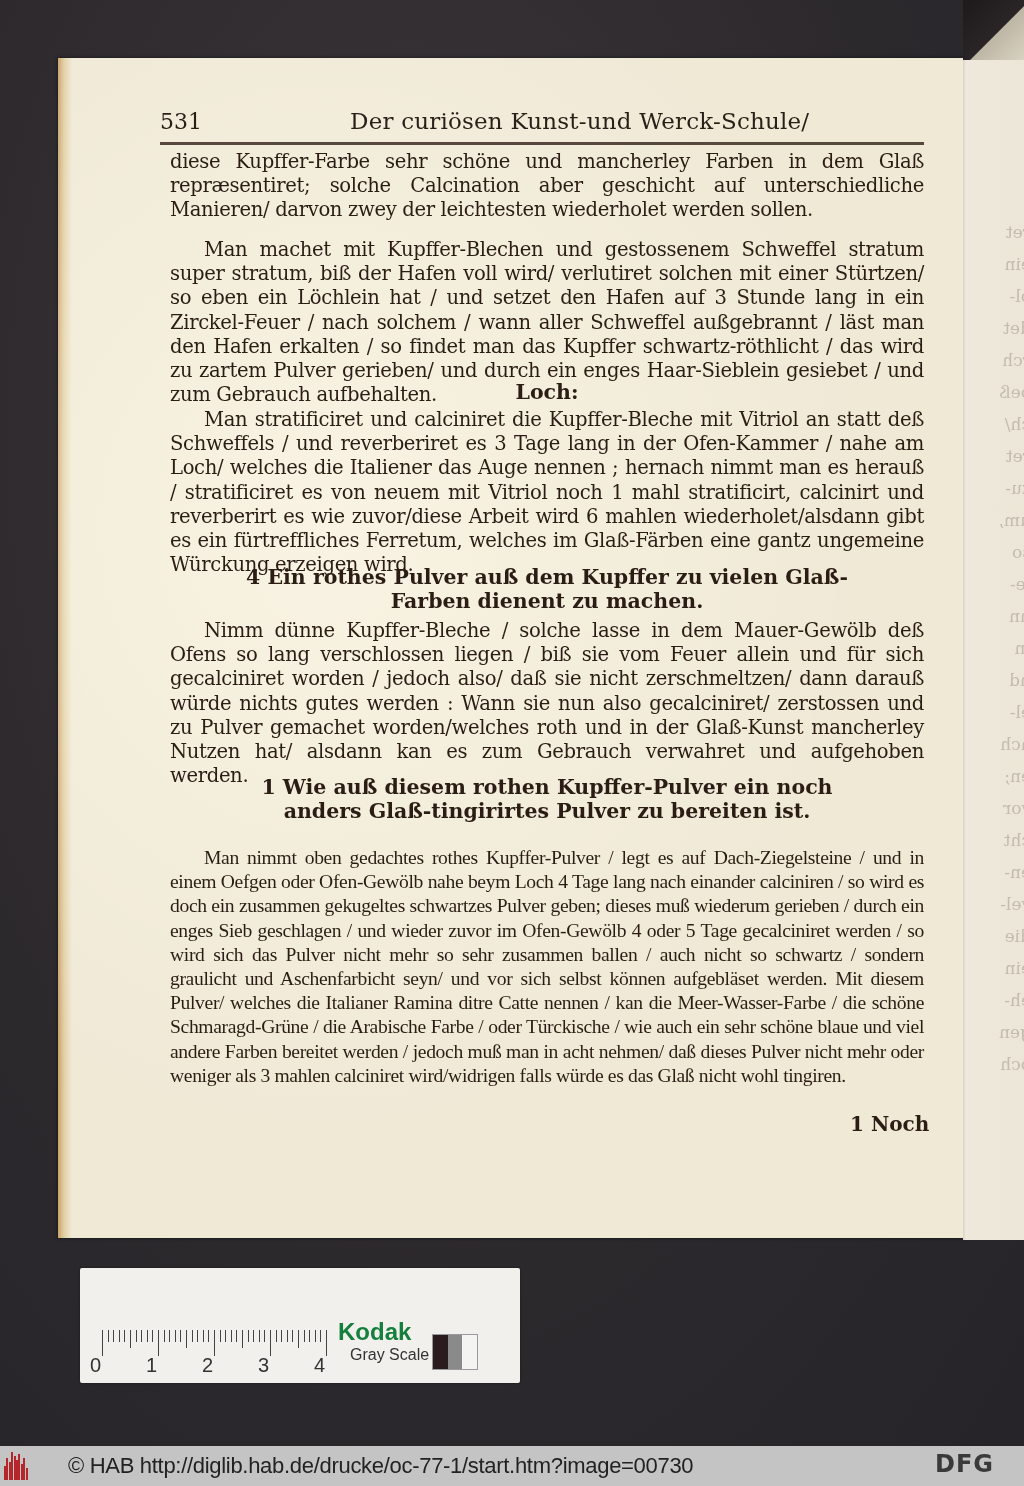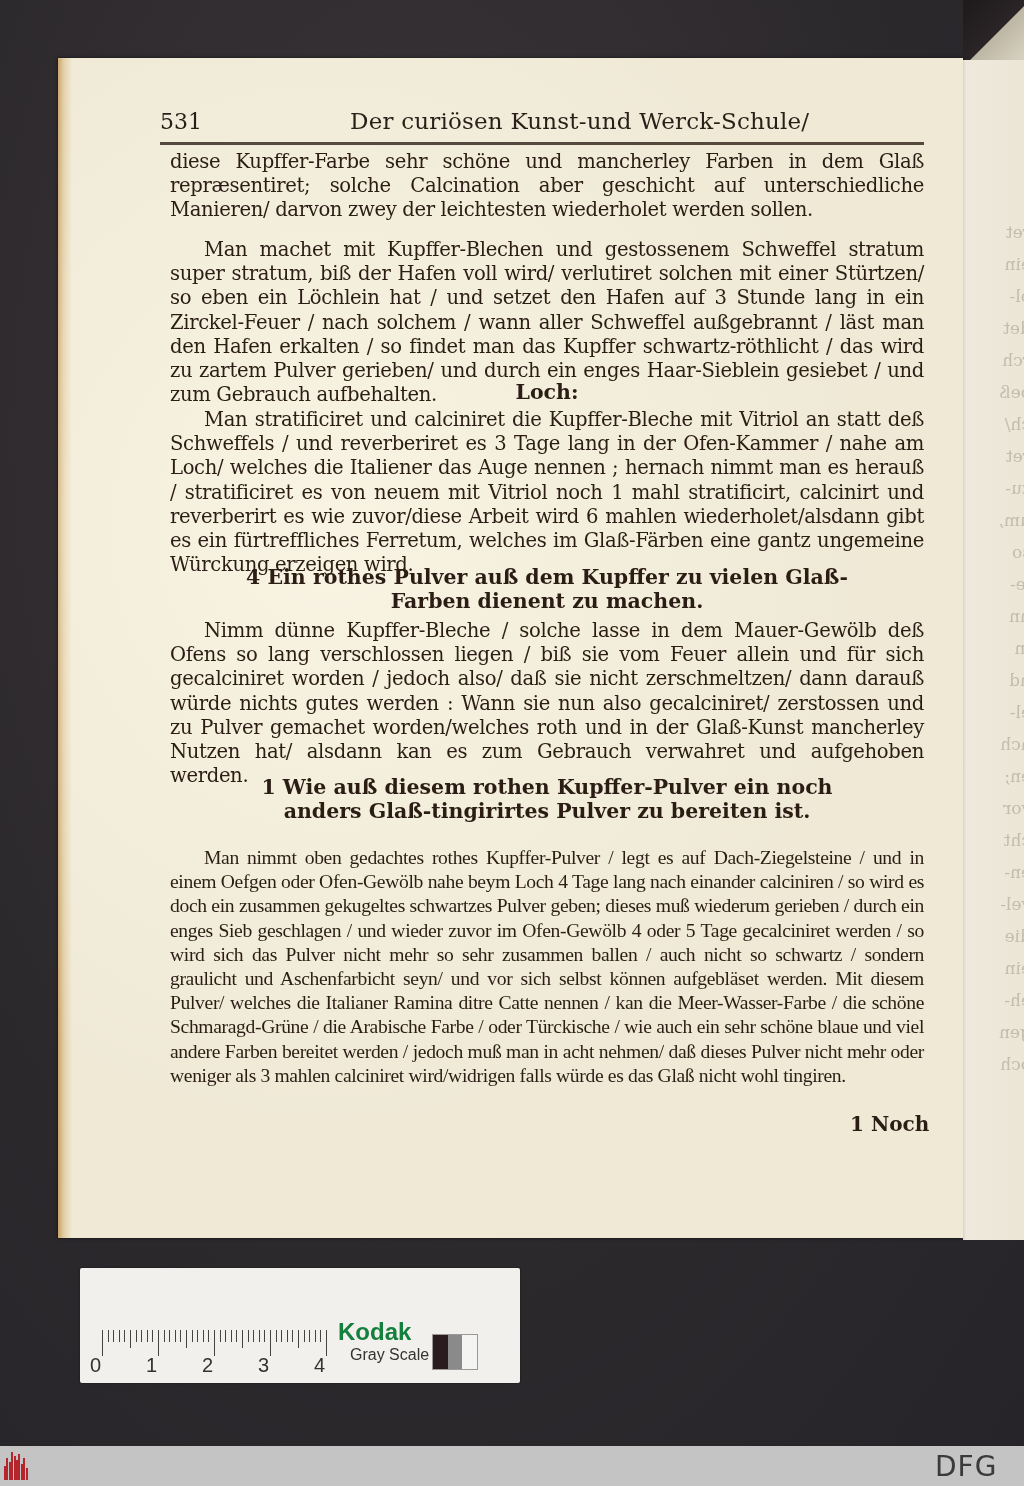--- a/index.html
+++ b/index.html
@@ -93,21 +93,21 @@
   }
   .footer .logo-left i {
     position:absolute; bottom:0; width:2px; background:#b4262c;
   }
   .footer .copyright {
     position:absolute; left:68px; top:7px; font-family:"Liberation Sans", sans-serif;
     font-size:22px; color:#222; white-space:nowrap; letter-spacing:-0.3px;
   }
   .footer .dfg {
     position:absolute; left:935px; top:4px; font-family:"DejaVu Sans", sans-serif;
-    font-weight:normal; font-size:28px; color:#3a3a3a; letter-spacing:1px;
+    font-weight:bold; font-size:24px; color:#3a3a3a; letter-spacing:1px;
   }
 </style>
 </head>
 <body>
 
 <div class="backdrop"></div>
 <div class="gutter-top"></div>
 
 <div class="page"></div>
 
@@ -247,14 +247,15 @@
       <i style="left: 2.4px; height: 22px;"></i>
       <i style="left: 4.8px; height: 18px;"></i>
       <i style="left: 7.2px; height: 28px;"></i>
       <i style="left: 9.6px; height: 24px;"></i>
       <i style="left: 12px; height: 20px;"></i>
       <i style="left: 14.4px; height: 26px;"></i>
       <i style="left: 16.8px; height: 16px;"></i>
       <i style="left: 19.2px; height: 22px;"></i>
       <i style="left: 21.6px; height: 12px;"></i>
     </div>
+  <div class="copyright">© HAB http://diglib.hab.de/drucke/oc-77-1/start.htm?image=00730</div>
   <div class="dfg">DFG</div>
 </div>
 
 </body></html>

